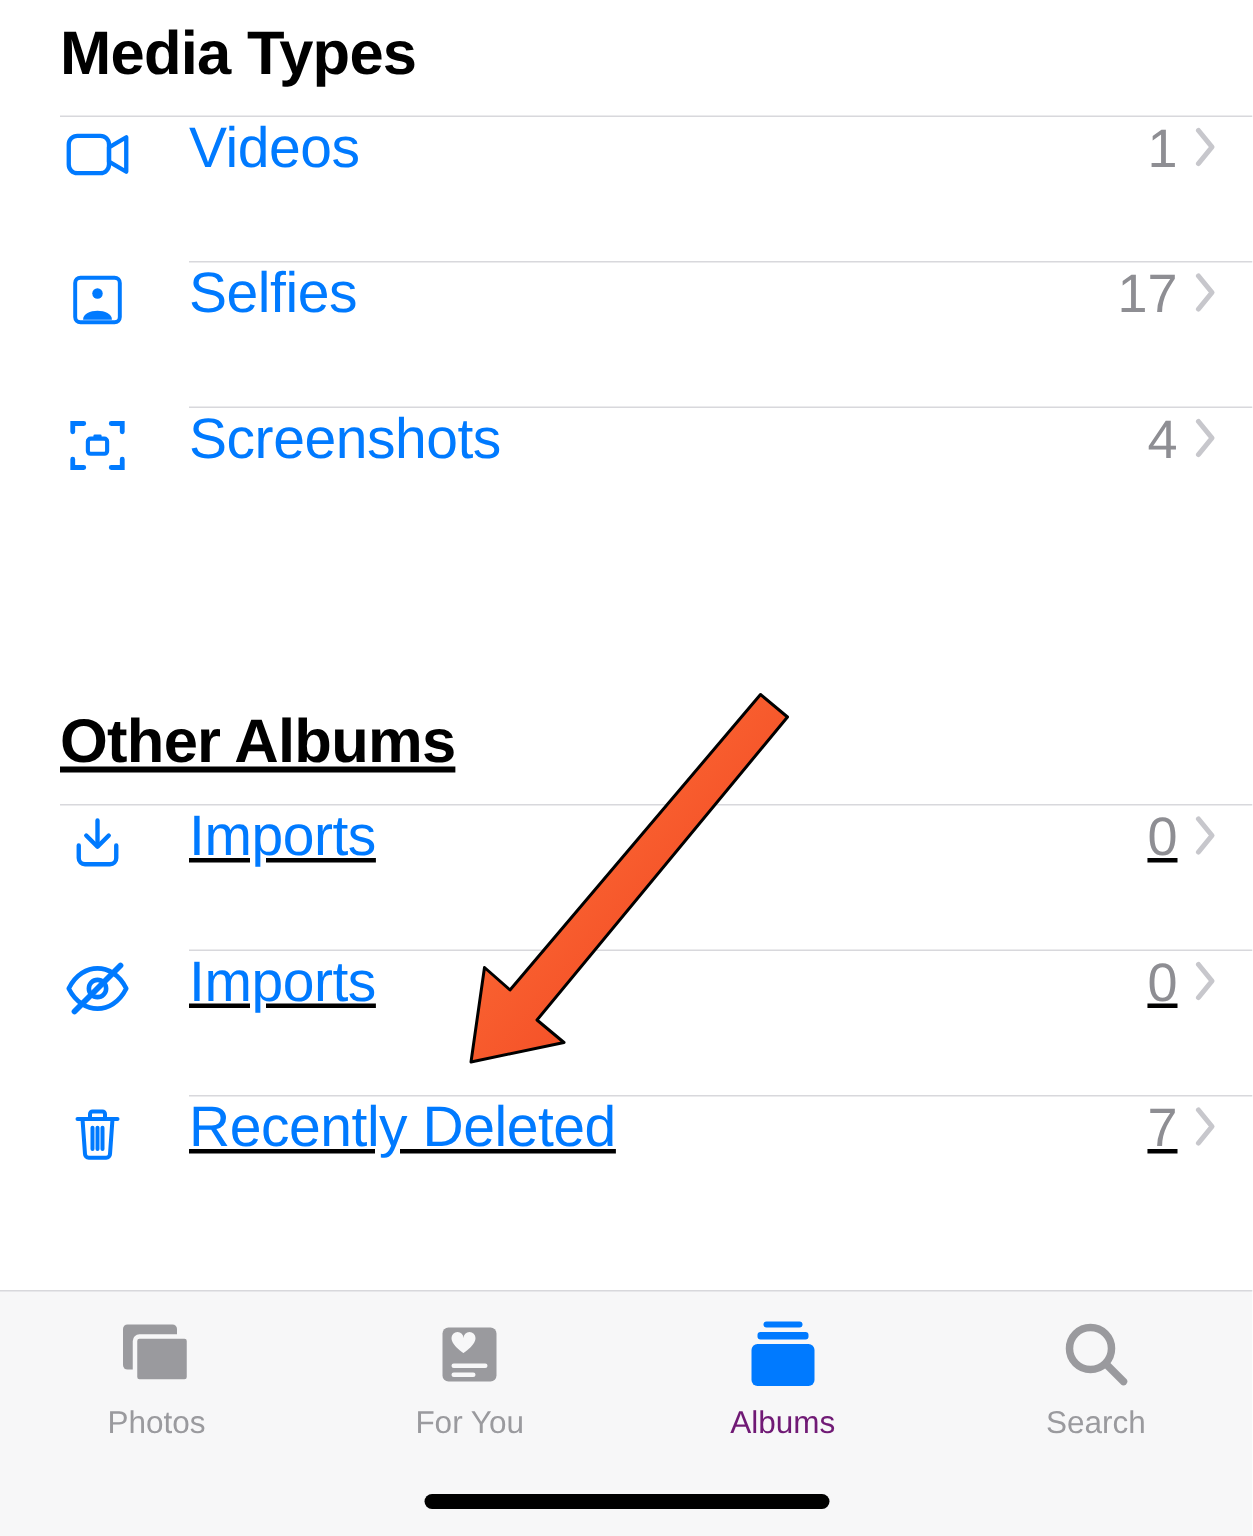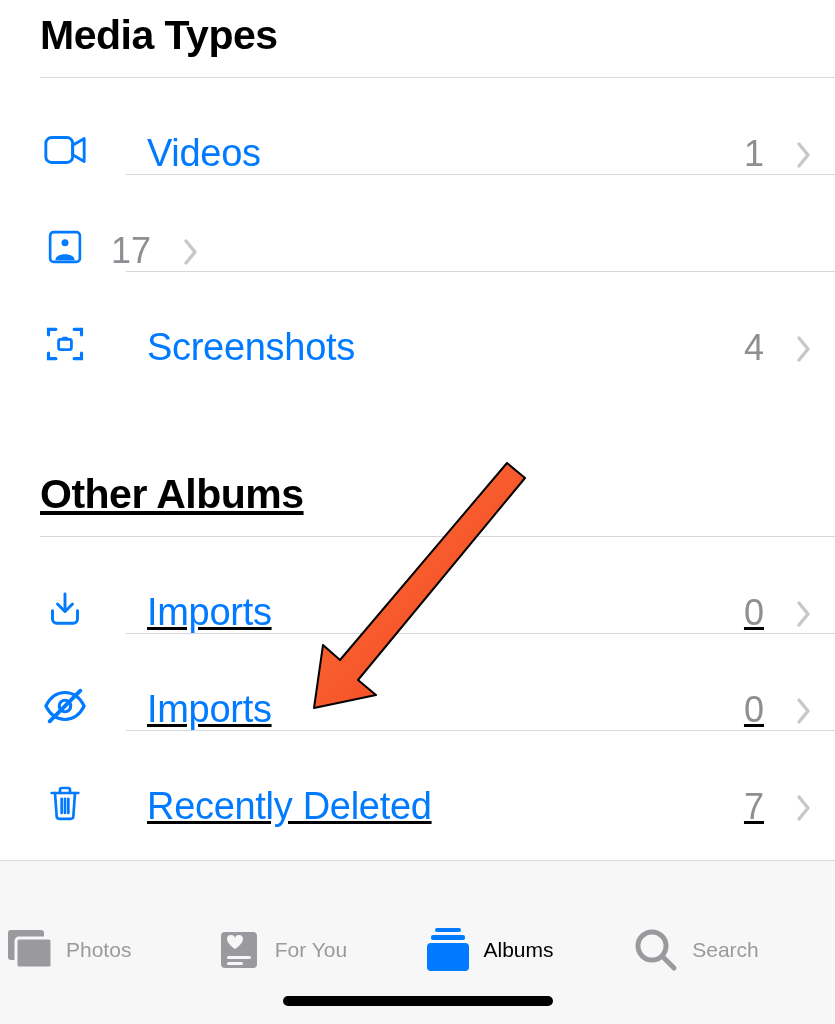--- a/index.html
+++ b/index.html
@@ -31,26 +31,25 @@
     padding: 12px 12px 18px 40px;
     letter-spacing: -0.5px;
   }
   .section-divider {
     height: 1px;
     background: #d8d8dc;
     margin-left: 40px;
   }
   .row {
     display: flex;
-    align-items: flex-end;
+    align-items: flex-start;
     height: 97px;
     padding: 0 18px 0 40px;
     position: relative;
     cursor: pointer;
-    gap: 21px;
   }
   .row-icon {
     width: 50px;
     height: 50px;
     flex: 0 0 50px;
     display: flex;
     align-items: center;
     justify-content: center;
     color: #007aff;
   }
@@ -100,39 +99,40 @@
     height: 164px;
     background: #f7f7f8;
     border-top: 1px solid #d8d8dc;
     display: flex;
     justify-content: space-around;
     padding-top: 14px;
   }
   .tab {
     flex: 1 1 0;
     display: flex;
+    flex-direction: column;
     align-items: center;
     gap: 6px;
     cursor: pointer;
   }
   .tab-icon {
     width: 60px;
     height: 56px;
     display: flex;
     align-items: center;
     justify-content: center;
     color: #9a9a9e;
   }
   .tab.active .tab-icon { color: #007aff; }
   .tab-label {
     font-size: 21px;
     color: #9a9a9e;
     font-weight: 500;
   }
-  .tab.active .tab-label { color: #000000; }
+  .tab.active .tab-label { color: #701a75; }
   .home-indicator {
     position: absolute;
     bottom: 18px;
     left: 50%;
     transform: translateX(-50%);
     width: 270px;
     height: 10px;
     background: #000;
     border-radius: 10px;
   }
@@ -166,20 +166,21 @@
       </div>
 
       <div class="row">
         <span class="row-icon">
           <svg viewBox="0 0 48 48" width="42" height="42" fill="none" stroke="currentColor" stroke-width="3" stroke-linejoin="round">
             <rect x="7" y="7" width="34" height="34" rx="4"></rect>
             <circle cx="24" cy="19" r="4" fill="currentColor" stroke="none"></circle>
             <path d="M13 39 C13 30 35 30 35 39" fill="currentColor" stroke="none"></path>
           </svg>
         </span>
+        <span class="row-label">Selfies</span>
         <span class="row-count">17</span>
         <span class="row-chevron">
           <svg viewBox="0 0 16 28" width="16" height="28" fill="none" stroke="currentColor" stroke-width="3.4" stroke-linecap="round" stroke-linejoin="round">
               <path d="M3 3 L12 14 L3 25"></path>
             </svg>
         </span>
         <div class="row-sep"></div>
       </div>
 
       <div class="row">

